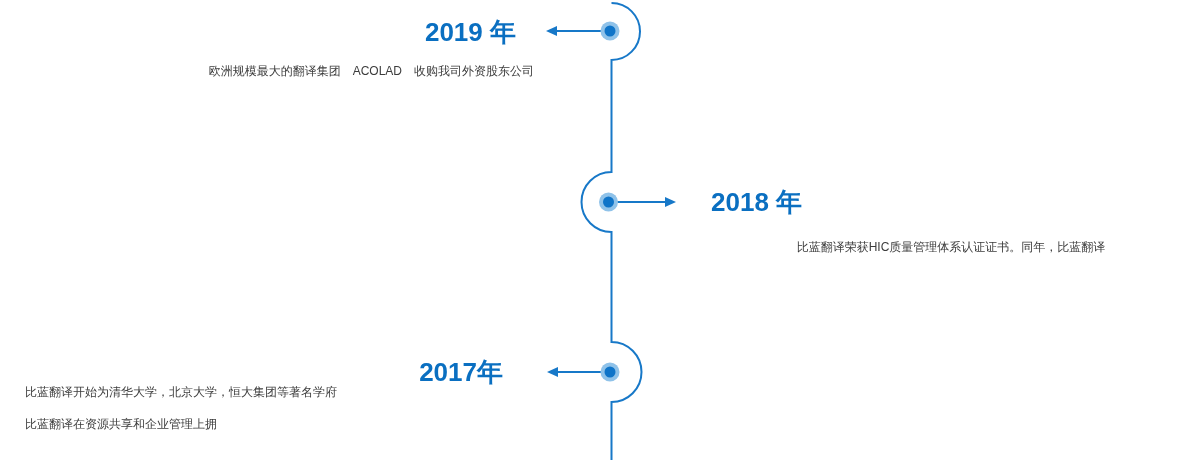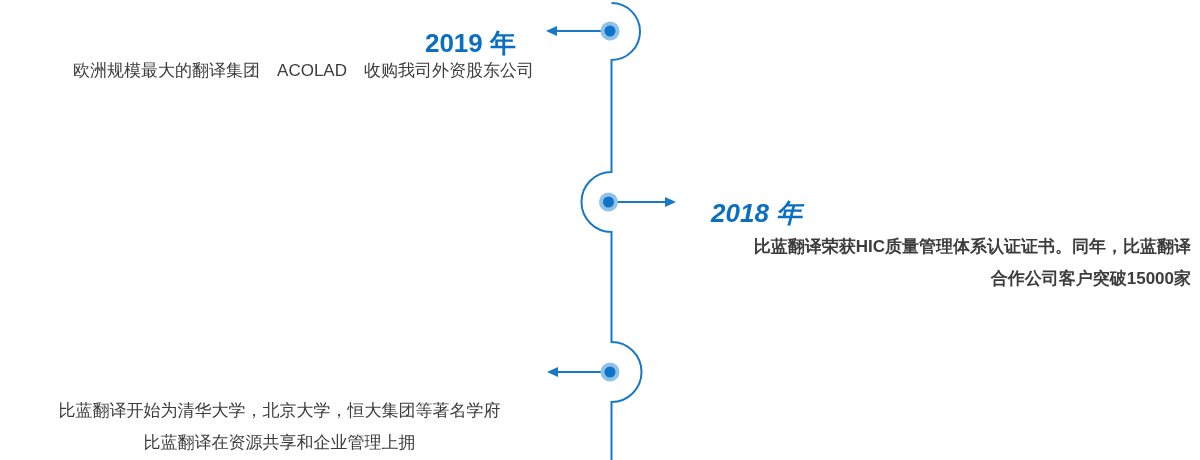--- a/index.html
+++ b/index.html
@@ -35,34 +35,33 @@
     stroke-width: 2;
   }
   .arrow-head { fill: var(--spine, #1778c8); }
   .year {
     position: absolute;
     font-size: 26px;
     font-weight: 700;
     line-height: 30px;
     color: var(--accent, #0a6fc1);
     white-space: nowrap;
-    margin-top: 11px;
   }
   #y2019 { top: 17px;  right: 684px; }
-  #y2018 { top: 187px; left: 711px; font-style: italic; }
+  #y2018 { top: 187px; left: 711px; }
   #y2017 { top: 357px; right: 697px; }
   .para {
     position: absolute;
-    font-size: 17px;
+    font-size: 12px;
     line-height: 32px;
     color: var(--body-text, #3c3c3c);
   }
   #p2019 { top: 55px;  left: 25px;  right: 666px; text-align: right; }
-  #p2018 { top: 231px; left: 711px; width: 480px; text-align: right; font-weight: bold; }
-  #p2017 { top: 395px; left: 25px;  right: 666px; text-align: center; }
+  #p2018 { top: 231px; left: 711px; width: 480px; text-align: center; }
+  #p2017 { top: 376px; left: 25px;  right: 666px; text-align: left; }
 </style>
 </head>
 <body>
 
 <div class="canvas">
 
   <svg class="timeline-svg" viewBox="0 0 1200 460">
 
     <path class="spine" d="M 611.5 3
              A 28.5 28.5 0 1 1 611.5 60
@@ -102,21 +101,21 @@
   </svg>
 
   <div class="year" id="y2019">2019 年</div>
   <div class="para" id="p2019">
     <div>欧洲规模最大的翻译集团　ACOLAD　收购我司外资股东公司</div>
   </div>
 
   <div class="year" id="y2018">2018 年</div>
   <div class="para" id="p2018">
     <div>比蓝翻译荣获HIC质量管理体系认证证书。同年，比蓝翻译</div>
-    <div>合作公司客户突破15000家</div>
   </div>
 
+  <div class="year" id="y2017">2017年</div>
   <div class="para" id="p2017">
     <div>比蓝翻译开始为清华大学，北京大学，恒大集团等著名学府</div>
     <div>比蓝翻译在资源共享和企业管理上拥</div>
   </div>
 
 </div>
 
 </body></html>

